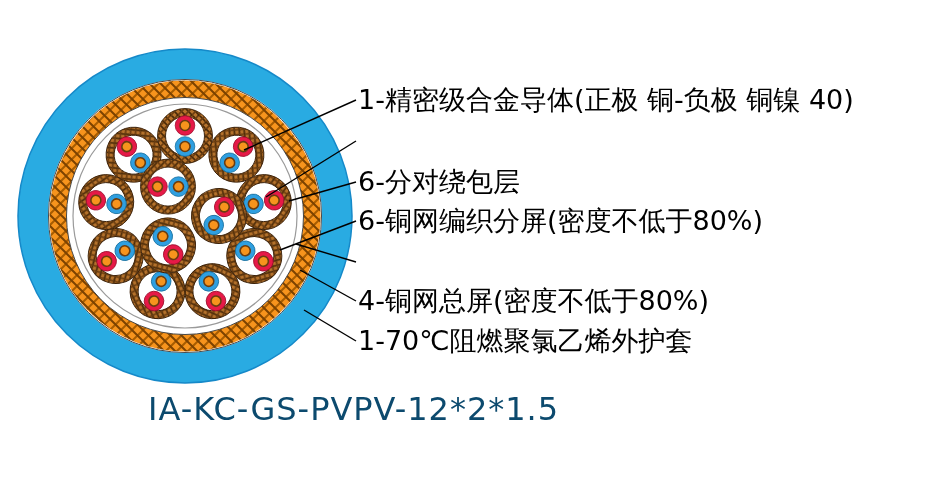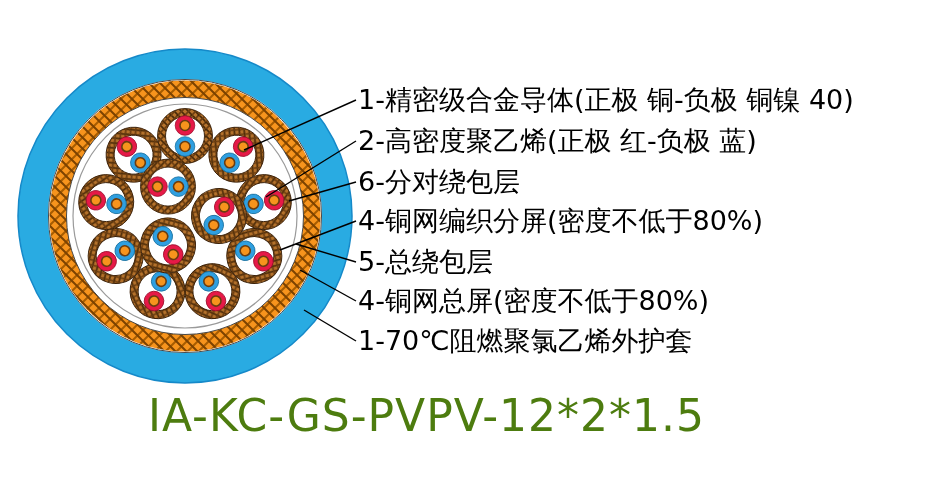--- a/index.html
+++ b/index.html
@@ -6,21 +6,21 @@
   .stage{
     position:relative;width:936px;height:501px;background:#fff;overflow:hidden;
     font-family:"DejaVu Sans","Liberation Sans",sans-serif;
   }
   svg{position:absolute;left:0;top:0;}
   .layer-label{
     position:absolute;left:358px;font-size:27px;line-height:34px;color:#000;
     white-space:nowrap;letter-spacing:0px;
   }
   .part-number{
-    position:absolute;left:148px;top:390px;font-size:44px;color:#4d7c0f;
+    position:absolute;left:148px;top:390px;font-size:32px;color:#0c4a6e;
     letter-spacing:1px;white-space:nowrap;
   }
 </style>
 </head>
 <body>
 
 <div class="stage">
 
   <svg id="cable-svg" width="936" height="501" viewBox="0 0 936 501">
     <defs>
@@ -178,21 +178,19 @@
       <line x1="356" y1="141" x2="266" y2="197"></line>
       <line x1="356" y1="182" x2="289" y2="201"></line>
       <line x1="356" y1="221" x2="280" y2="250"></line>
       <line x1="356" y1="262" x2="296" y2="244"></line>
       <line x1="356" y1="301" x2="300" y2="270"></line>
       <line x1="356" y1="341" x2="304" y2="310"></line>
     </g>
   </svg>
 
   <div class="layer-label" style="top:83px">1-精密级合金导体(正极 铜-负极 铜镍 40)</div>
-  <div class="layer-label" style="top:124px">2-高密度聚乙烯(正极 红-负极 蓝)</div>
   <div class="layer-label" style="top:165px">6-分对绕包层</div>
-  <div class="layer-label" style="top:204px">4-铜网编织分屏(密度不低于80%)</div>
-  <div class="layer-label" style="top:245px">5-总绕包层</div>
+  <div class="layer-label" style="top:204px">6-铜网编织分屏(密度不低于80%)</div>
   <div class="layer-label" style="top:284px">4-铜网总屏(密度不低于80%)</div>
   <div class="layer-label" style="top:324px">1-70℃阻燃聚氯乙烯外护套</div>
 
   <div class="part-number">IA-KC-GS-PVPV-12*2*1.5</div>
 </div>
 
 </body></html>

